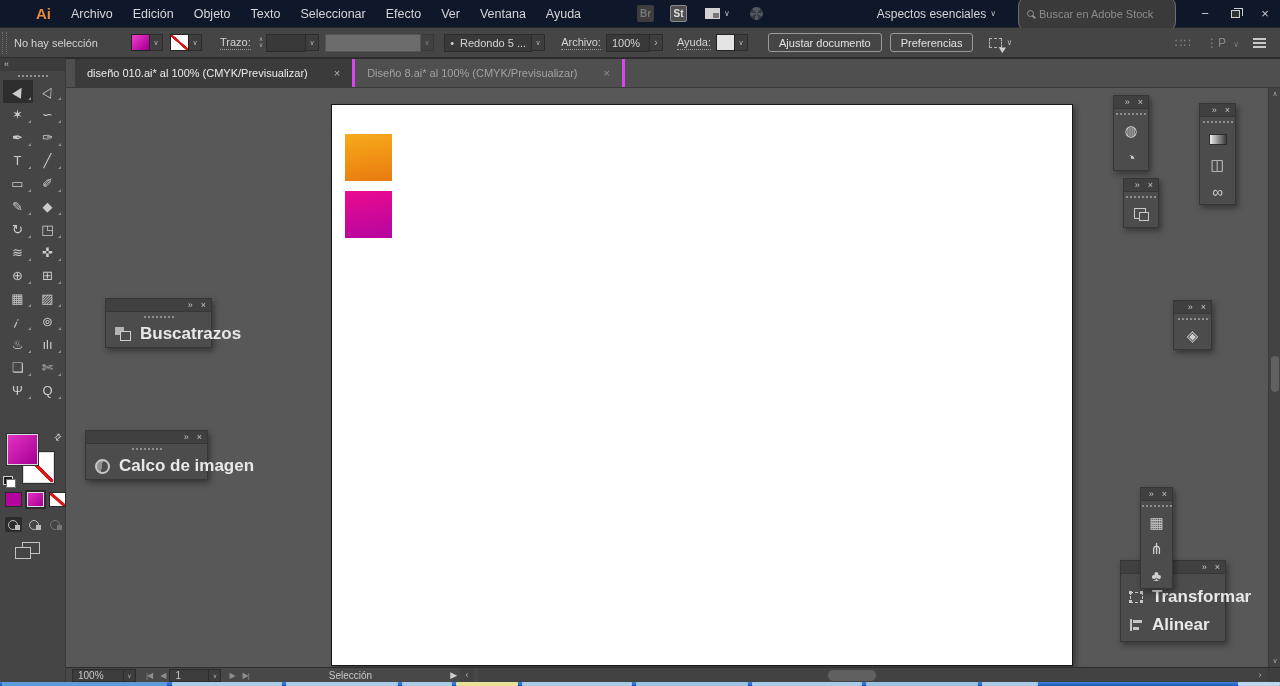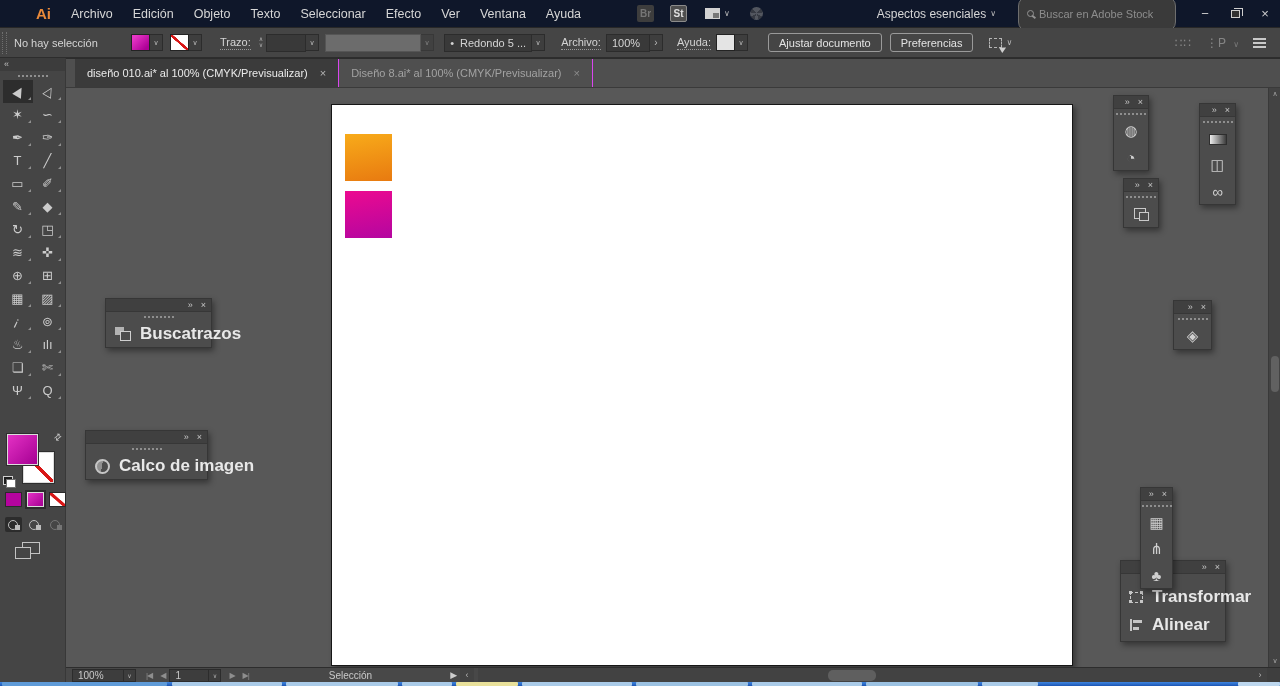--- a/index.html
+++ b/index.html
@@ -47,21 +47,21 @@
   .cb-btn { height:19px; padding:0 10px; border:1px solid #9a9a9a; border-radius:3px; color:#e3e3e3; font-size:11px; display:flex; align-items:center; margin-left:8px; background:transparent; }
   .ico-selsim { width:13px; height:10px; border:1px dashed #b5b5b5; position:relative; margin-left:16px; }
   .ico-selsim::after { content:"▶"; position:absolute; right:-5px; bottom:-6px; color:#cfcfcf; font-size:8px; transform:rotate(-30deg); }
   .cb-right { margin-left:auto; display:flex; align-items:center; gap:14px; padding-right:14px; }
   .dim { opacity:.45; }
   .ico-menu { width:13px; height:2px; background:#c9c9c9; box-shadow:0 4px 0 #c9c9c9, 0 -4px 0 #c9c9c9; }
 
   
   #tabbar { position:absolute; left:66px; top:58px; width:1214px; height:30px; background:#4f4f4f;
     border-top:1px solid #2c2c2c; border-bottom:1px solid #3a3a3a; display:flex; }
-  .tab { display:flex; align-items:center; padding:4px 12px; font-size:11px; border-right:1px solid #d946ef; gap:12px; }
+  .tab { display:flex; align-items:center; padding:4px 12px; font-size:11px; border-right:3px solid #d946ef; gap:26px; }
   .tab.active { background:#3b3b3b; color:#ebebeb; }
   .tab.inactive { color:#a2a2a2; }
   .tab-close { font-size:11px; color:#b5b5b5; }
   .tab.inactive .tab-close { color:#8d8d8d; }
 
   
   #toolbar { position:absolute; left:0; top:58px; width:66px; height:628px; background:#454545; border-right:1px solid #383838; }
   .tb-head { height:13px; background:#3c3c3c; color:#bdbdbd; font-size:9px; line-height:12px; padding-left:4px; }
   .pdots { width:30px; border-top:2px dotted #8f8f8f; margin:4px auto 3px; }
   .tools { display:grid; grid-template-columns:1fr 1fr; width:60px; margin:2px auto 0; }

